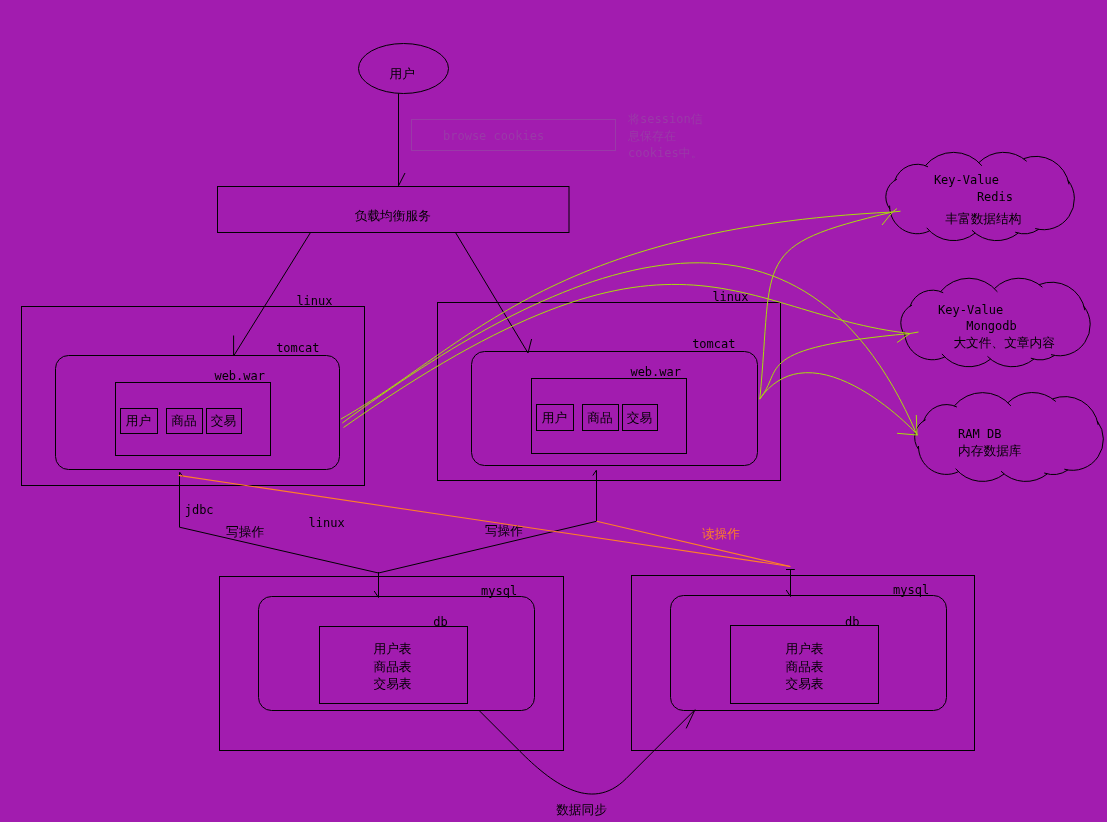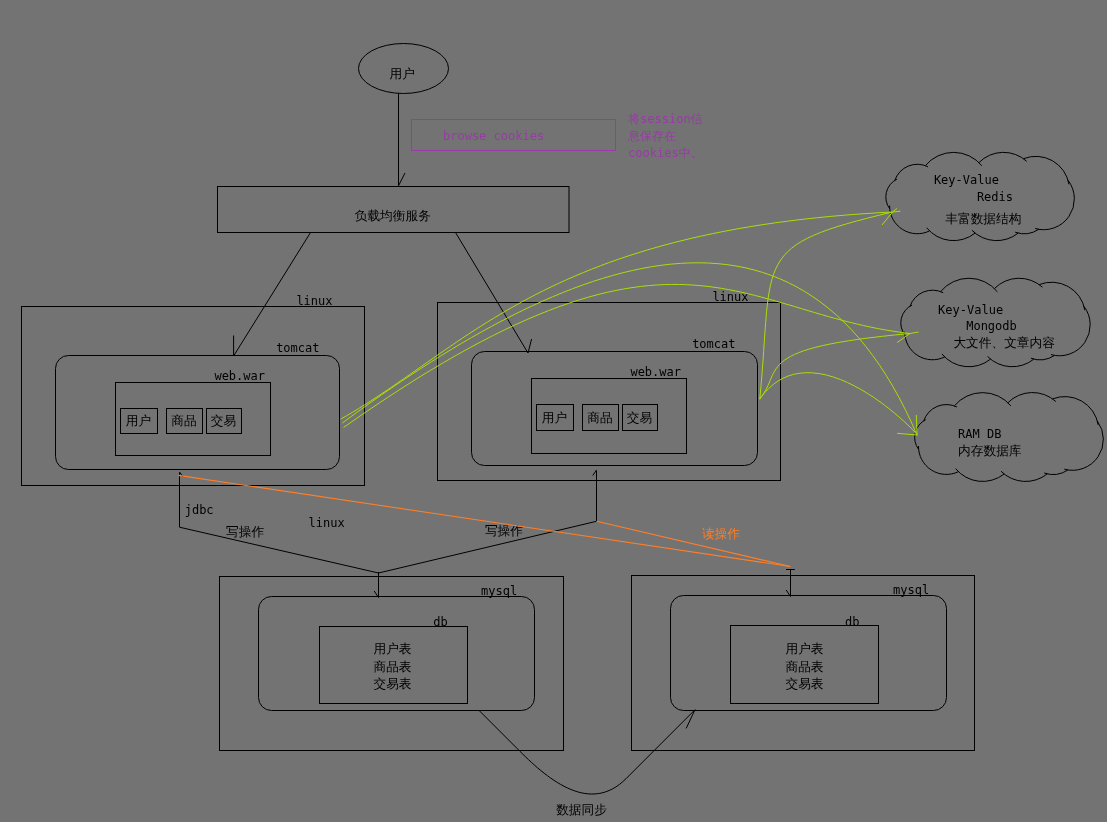--- a/index.html
+++ b/index.html
@@ -1,17 +1,17 @@
 <!DOCTYPE html>
 <html><head>
 <meta charset="utf-8">
 <title>Architecture Diagram</title>
 <style>
   html,body{margin:0;padding:0;background:#ffffff;-webkit-font-smoothing:antialiased;}
-  #page{position:relative;width:1107px;height:822px;background:#737373;overflow:hidden;}
+  #page{position:relative;width:1107px;height:822px;background:#a21caf;overflow:hidden;}
   svg#diag{display:block;position:absolute;left:0;top:0;}
   .bx{fill:none;stroke:#000000;stroke-width:1;}
   .mono{font-family:"DejaVu Sans Mono","Liberation Mono",monospace;font-size:12px;fill:#000000;}
   .cjk{font-family:"DejaVu Sans","Liberation Sans",sans-serif;font-size:12.7px;fill:#000000;}
   .cjkmix{font-family:"DejaVu Sans Mono","Liberation Mono",monospace;font-size:12px;fill:#000000;}
 </style>
 </head>
 <body>
 
 <div id="page">

